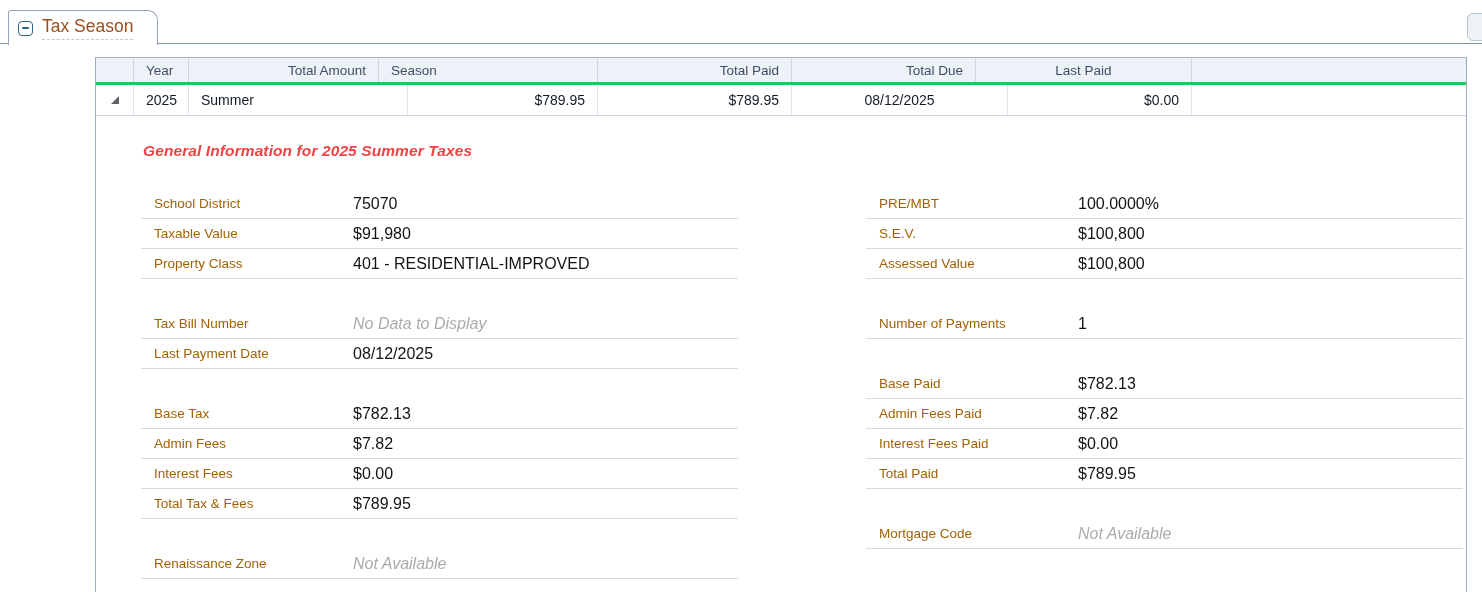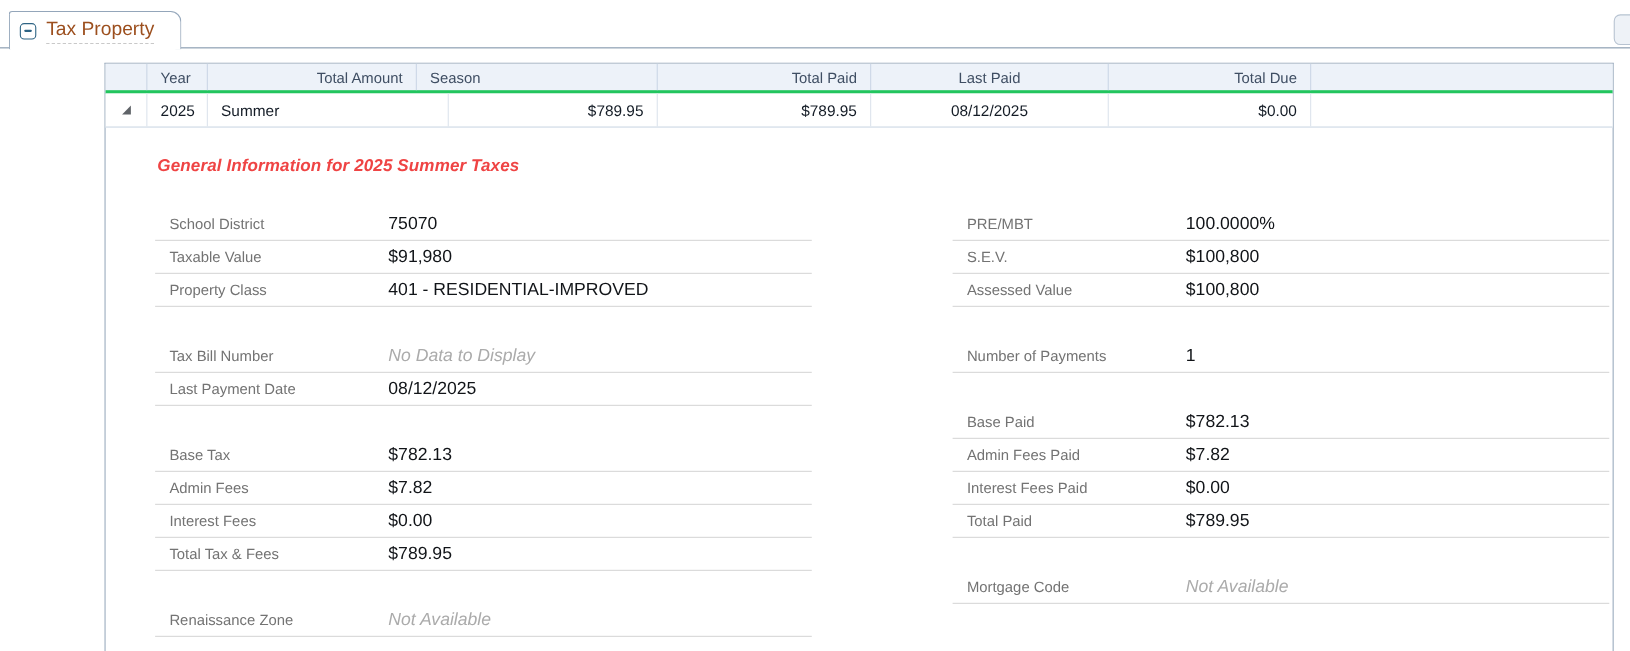--- a/index.html
+++ b/index.html
@@ -43,48 +43,48 @@
 
   
   .detail { padding:26px 0 0 45px; }
   .detail-title { color:#ef4444; font-weight:bold; font-style:italic; font-size:15.5px;
     margin:0 0 29px 2px; letter-spacing:0.1px; }
   .cols { display:flex; gap:128px; }
   .col { width:597px; }
   .fgroup { margin-bottom:30px; }
   .frow { height:30px; border-bottom:1px solid #d8d8d8; display:flex; align-items:center;
     padding-left:13px; }
-  .flabel { width:199px; flex-shrink:0; color:#737373; font-size:13.5px; }
+  .flabel { width:199px; flex-shrink:0; color:#a16207; font-size:13.5px; }
   .fvalue { color:#111418; font-size:16px; }
   .fvalue[data-variant="muted"] { color:#ababab; font-style:italic; }
 </style>
 </head>
 <body>
 
 <div class="tabstrip">
   <div class="tabstrip-divider"></div>
   <div class="tab">
     <span class="collapse-box">
         <span class="minus"></span>
       </span>
-    <span class="tab-label">Tax Property</span>
+    <span class="tab-label">Tax Season</span>
   </div>
   <div class="edge-btn"></div>
 </div>
 
 <div class="grid">
 
   <div class="thead">
     <div class="th c0"></div>
     <div class="th c1">Year</div>
     <div class="th c3">Total Amount</div>
     <div class="th c2">Season</div>
     <div class="th c4">Total Paid</div>
+    <div class="th c6">Total Due</div>
     <div class="th c5">Last Paid</div>
-    <div class="th c6">Total Due</div>
     <div class="th c7"></div>
   </div>
 
   <div class="trow">
     <div class="td c0">
       <svg class="expander" viewBox="0 0 10 10">
         <polygon points="9,1 9,9 1,9" fill="#5f6368"></polygon>
       </svg>
     </div>
     <div class="td c1">2025</div>

